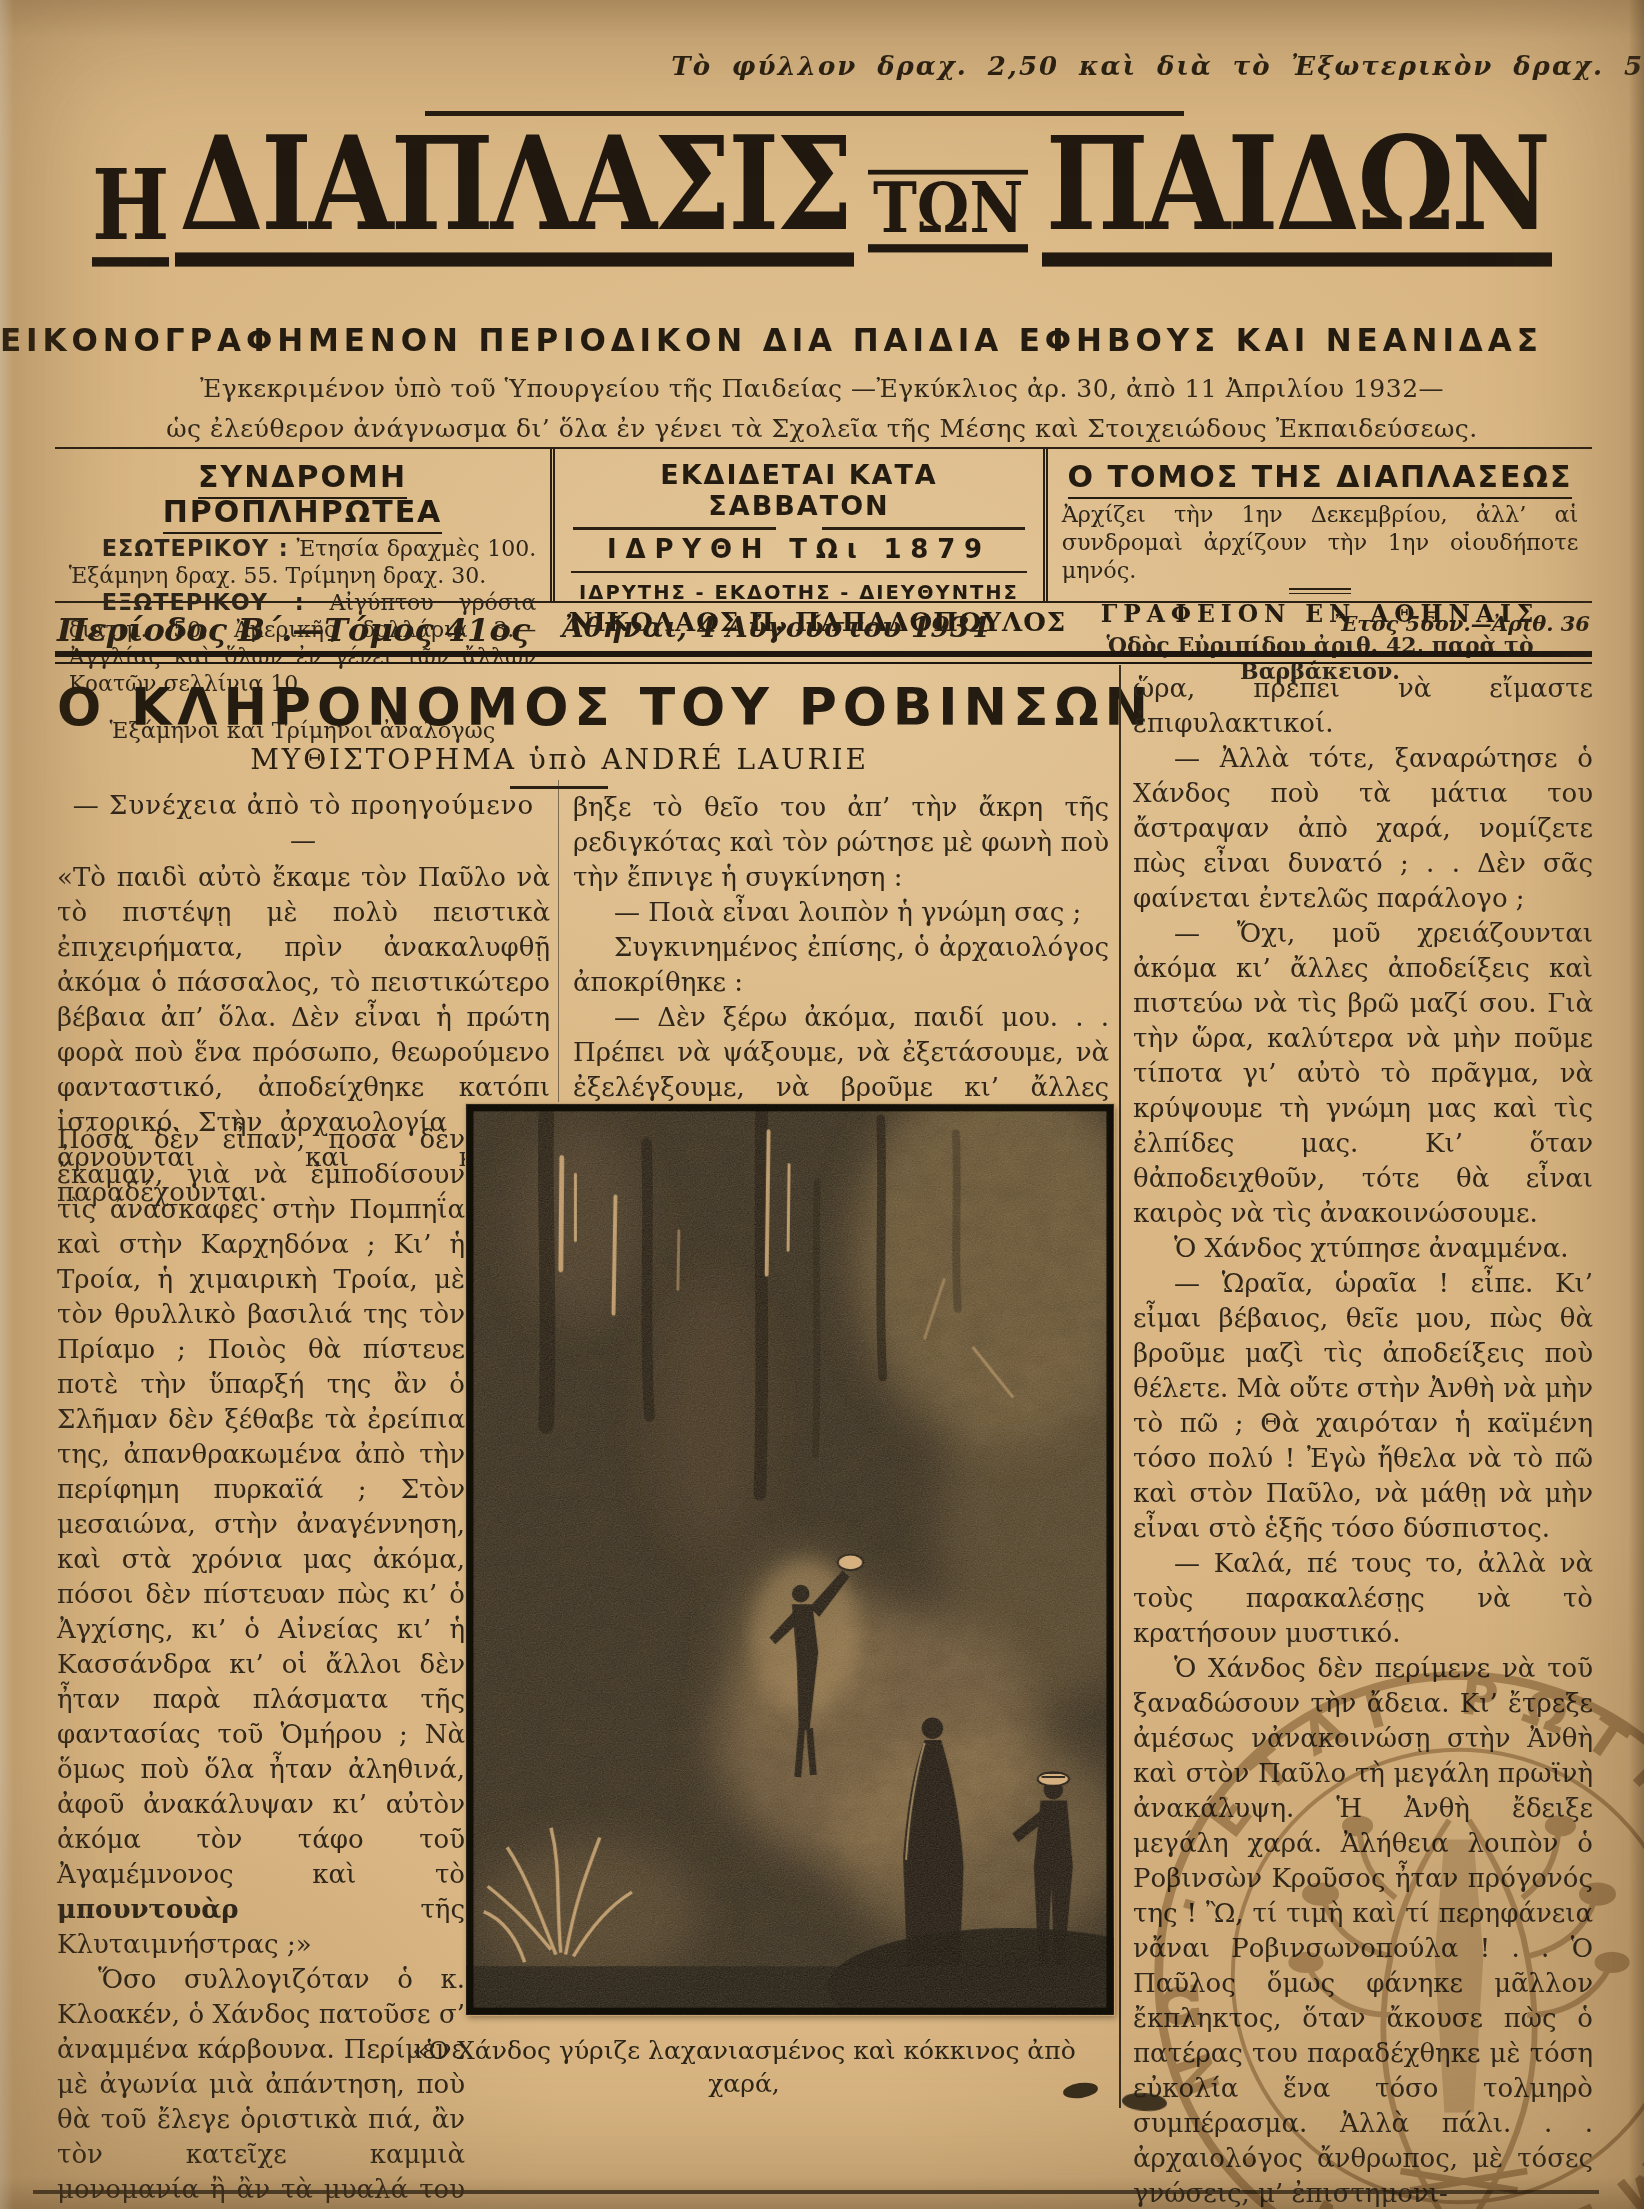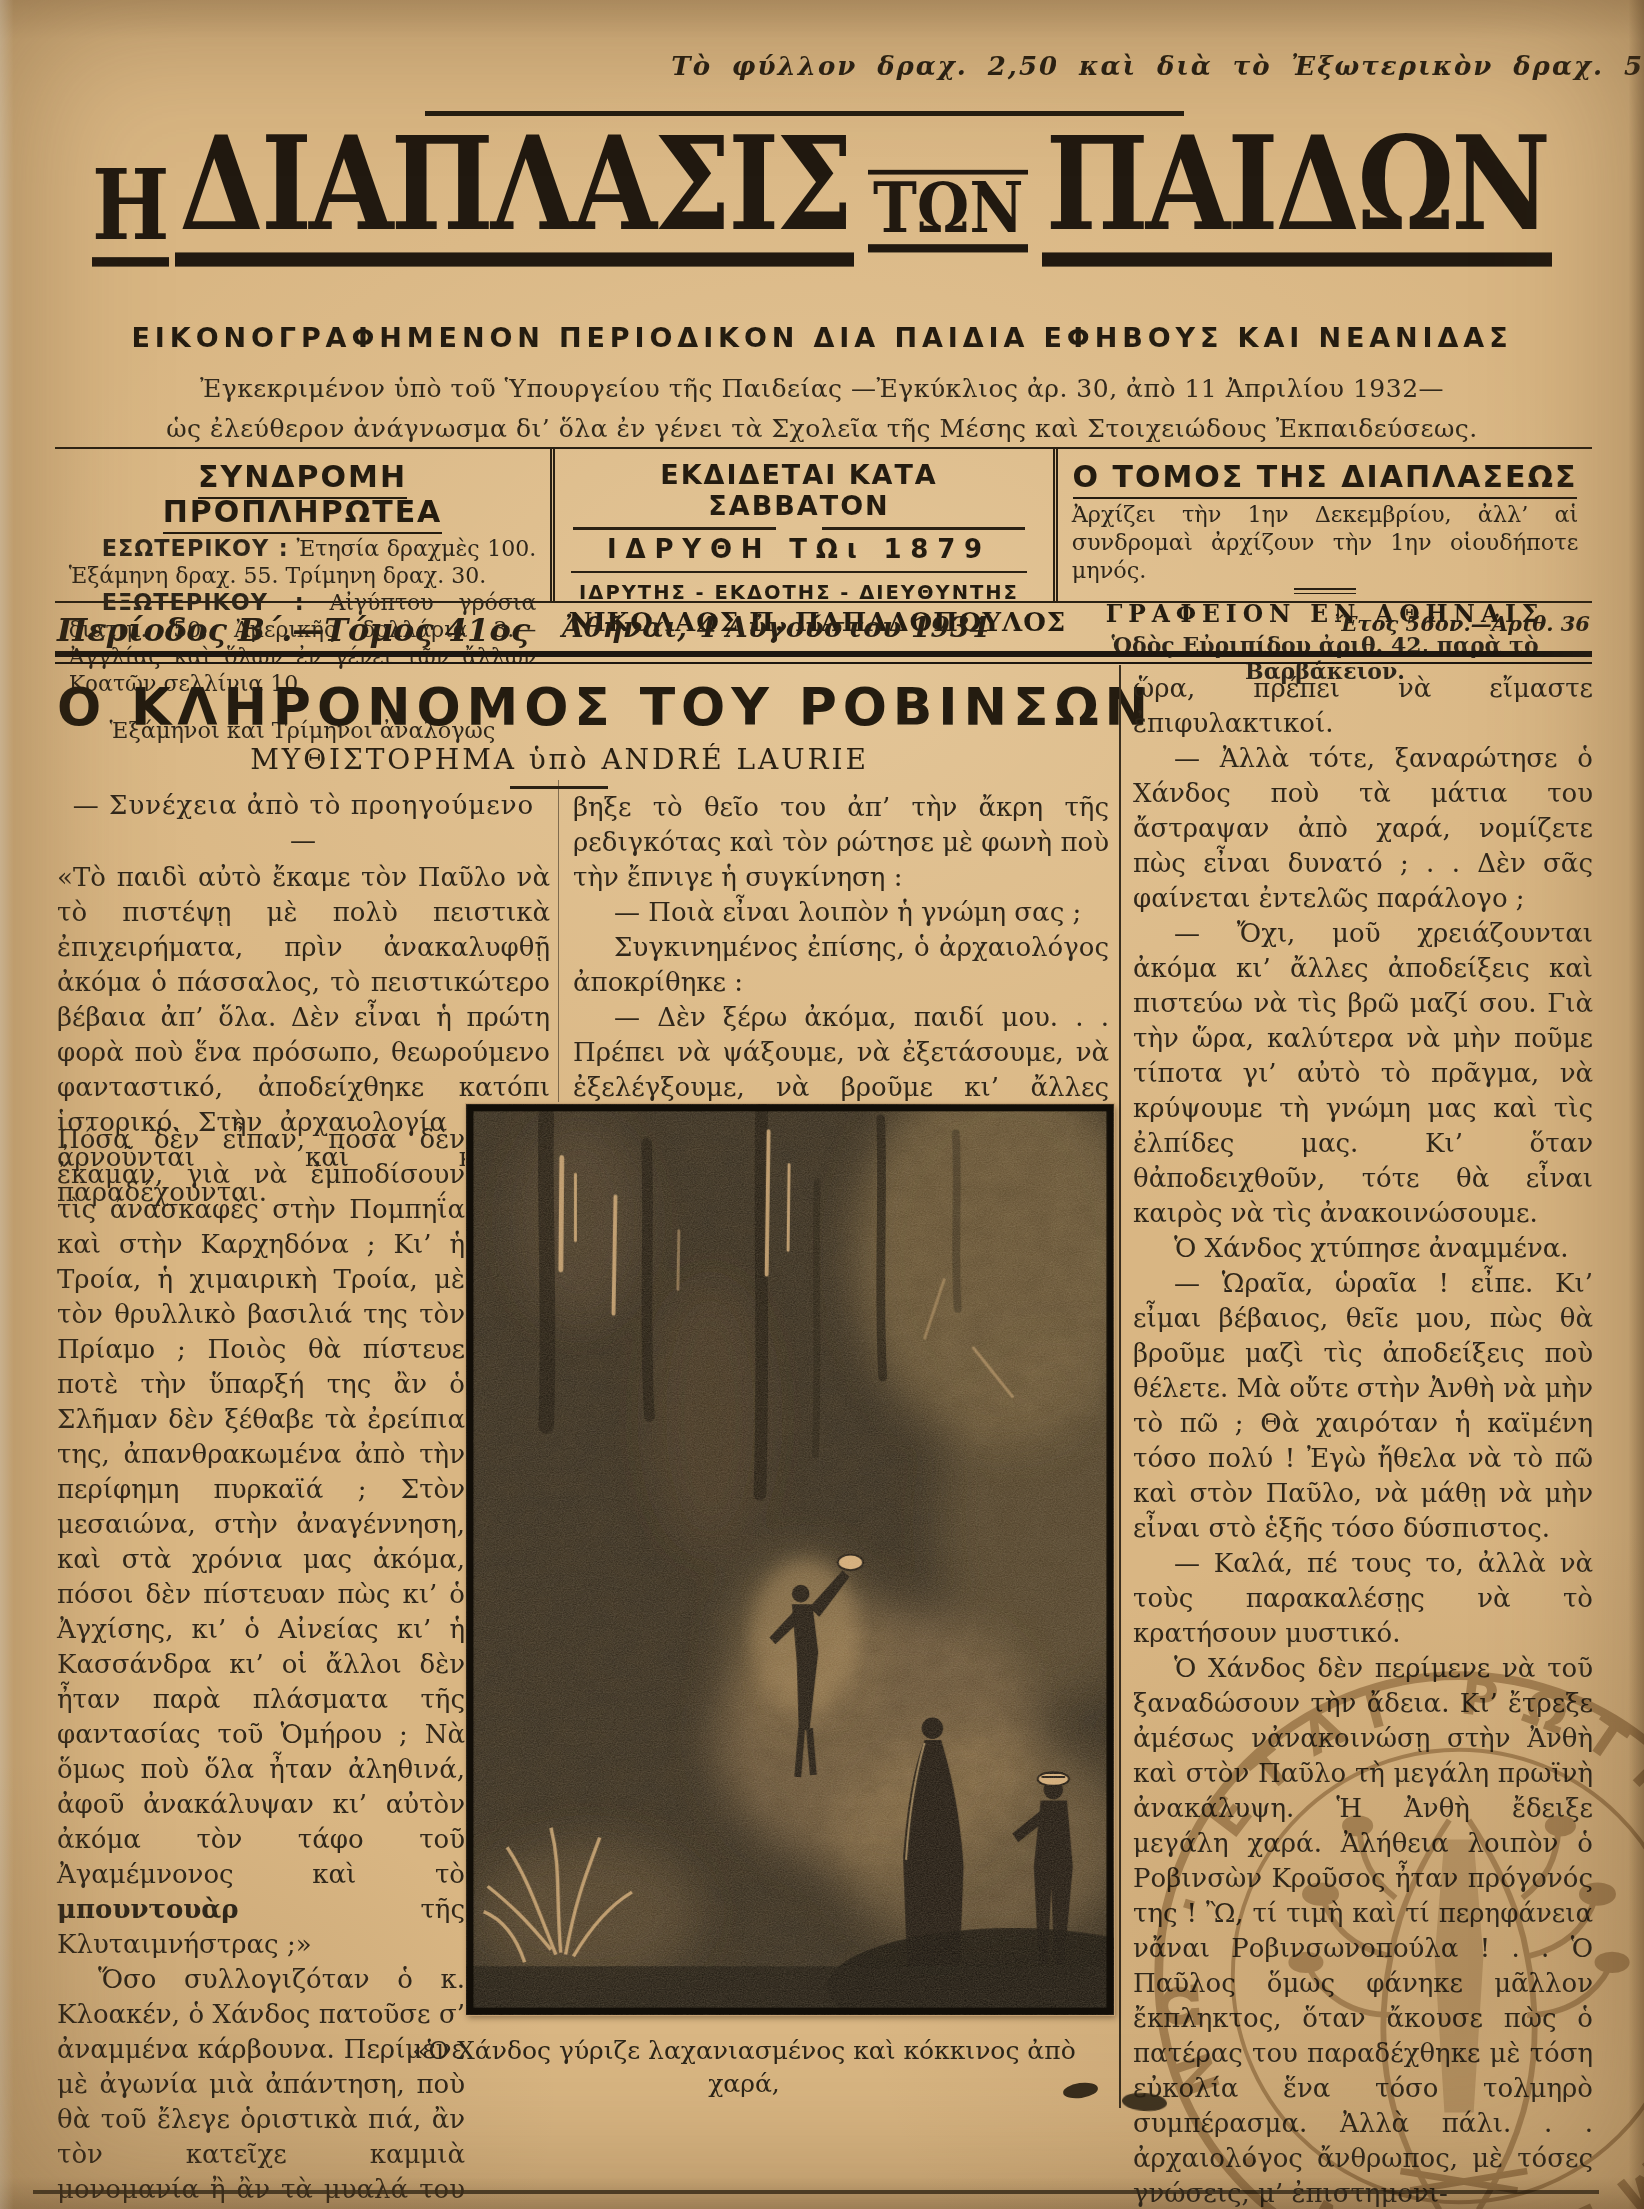--- a/index.html
+++ b/index.html
@@ -29,36 +29,36 @@
   .price-rule{top:111px; left:425px; width:759px; height:4.9px; background:#241c10;}
 
   .masthead{top:125px; left:0; width:100%; display:flex; justify-content:center; align-items:flex-end;
     transform:scaleY(1.18); transform-origin:top center; color:#211910; white-space:nowrap;}
   .masthead span{display:inline-block; font-weight:bold; font-family:"DejaVu Serif","Liberation Serif",serif;}
   .mast-h{font-size:82px; line-height:.95; border-bottom:8.8px solid #211910; padding-bottom:3.9px; margin-right:5.9px;}
   .mast-big{font-size:109px; line-height:.92; letter-spacing:-2.9px; border-bottom:12.7px solid #211910; padding:0 3.9px 7.8px;}
   .mast-small{font-size:59px; line-height:.9; border-top:4.9px solid #211910; border-bottom:7.8px solid #211910;
     padding:2.9px 4.9px 3.9px; margin:0 13.7px; position:relative; top:-11.7px;}
 
-  .mast-subtitle{top:322px; left:0; width:100%; text-align:center;
+  .mast-subtitle{top:322px; left:0; width:100%; 
     font-family:"DejaVu Sans","Liberation Sans",sans-serif; font-weight:bold;
-    font-size:27px; letter-spacing:4.9px; color:#241c10;}
+    font-size:31px; letter-spacing:4.9px; color:#241c10;}
   .approval{left:0; width:100%; text-align:center; font-size:25px; color:#32291b; letter-spacing:0.5px;}
   .approval-1{top:374px;}
   .approval-2{top:414px;}
 
   
   .info-boxes{top:447px; left:55px; width:1537px; height:152px;
     border-top:2.9px solid #2a2114; border-bottom:2.9px solid #2a2114;
     display:flex;}
   .info-box{box-sizing:border-box; padding:7.8px 13.7px 5.9px;}
   .info-box + .info-box{border-left:5.9px double #2a2114;}
   .box-sub{width:495px;}
   .box-pub{width:493px;}
-  .box-vol{flex:1;margin-left:10px;}
+  .box-vol{flex:1;}
   .box-title{font-family:"DejaVu Sans","Liberation Sans",sans-serif; font-weight:bold;
     font-size:30px; letter-spacing:2px; text-align:center; color:#241c10; margin:2px auto 5.9px;}
   .box-title .tl{border-bottom:2.9px solid #241c10; padding-bottom:2.9px;}
   .box-body{font-size:22px; line-height:27px; text-align:justify; color:#2e261a;}
   .box-body .lbl{font-family:"DejaVu Sans","Liberation Sans",sans-serif; font-weight:bold; font-size:22.4px; letter-spacing:1px;}
   .box-body .indent{ text-indent:33px;}
   .box-center{text-align:center; font-size:22.4px; margin-top:20px;}
 
   .pub-l1{font-family:"DejaVu Sans","Liberation Sans",sans-serif; font-weight:bold; font-size:27px;
     letter-spacing:2px; text-align:center; color:#241c10; margin-top:2px;}

